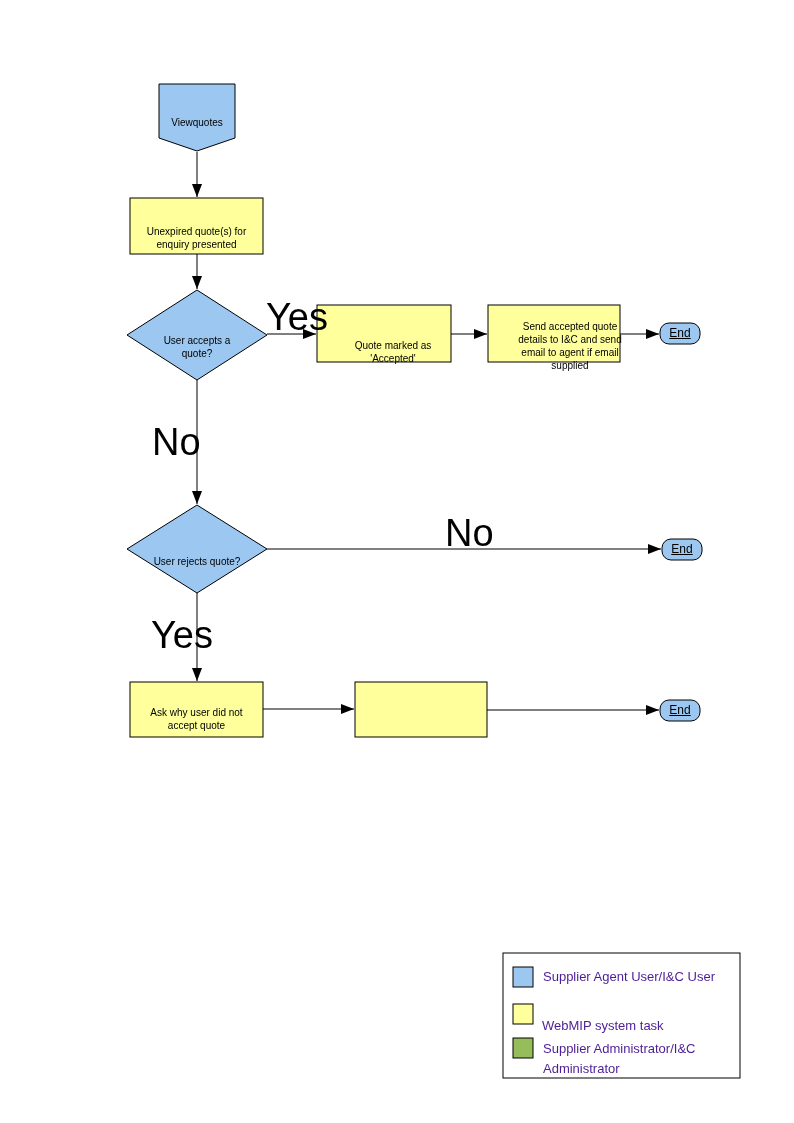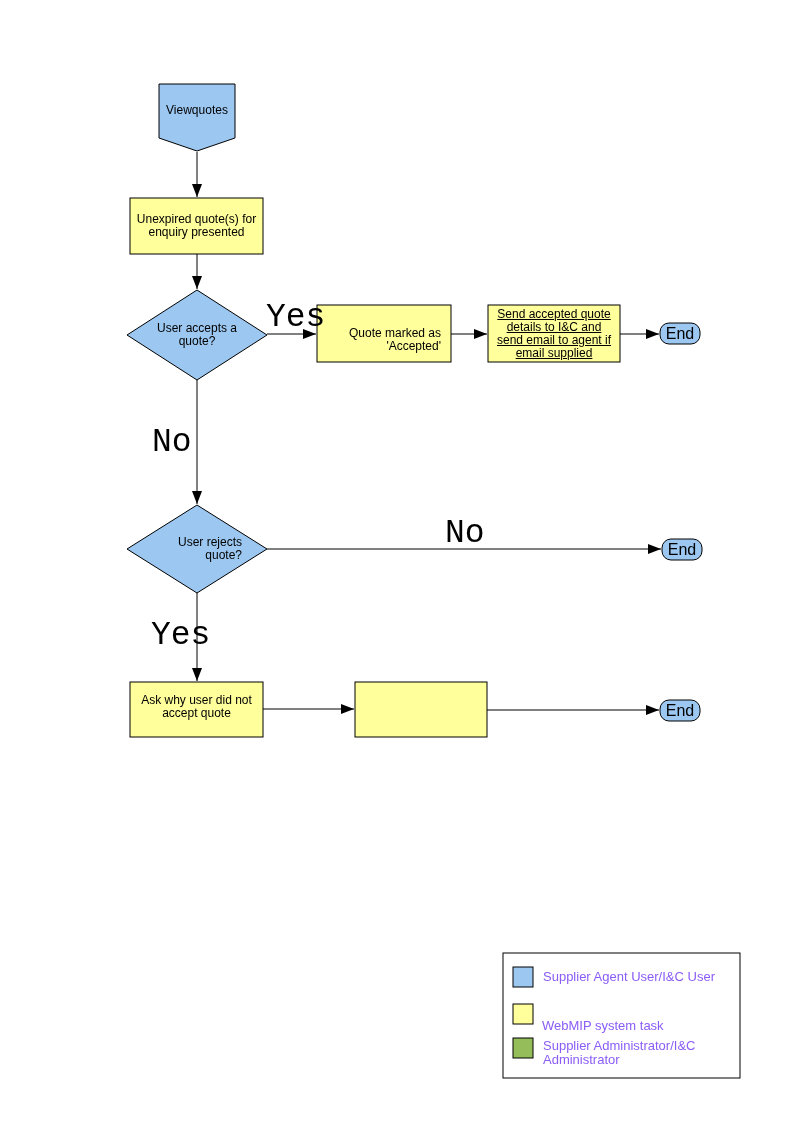--- a/index.html
+++ b/index.html
@@ -12,46 +12,47 @@
     color: #000000;
     overflow: hidden;
   }
   #flow-svg { position: absolute; left: 0; top: 0; }
   .node-label {
     position: absolute;
     display: flex;
     align-items: center;
     justify-content: center;
     text-align: center;
-    font-size: 12px;
+    font-size: 10px;
     line-height: 13px;
     color: #000000;
+    margin-top: 12px;
   }
   .end-label {
     position: absolute;
     display: flex;
     align-items: center;
     justify-content: center;
     text-align: center;
-    font-size: 16px;
+    font-size: 12px;
     line-height: 11px;
+    text-decoration: underline;
   }
   .edge-label {
     position: absolute;
-    font-size: 33px;
+    font-size: 38px;
     line-height: 29px;
     color: #000000;
     white-space: nowrap;
-    font-family: Liberation Mono, monospace;
   }
   .legend-label {
     position: absolute;
     font-size: 13px;
     line-height: 16px;
-    color: #8b5cf6;
+    color: #4c1d95;
   }
 </style>
 </head>
 <body>
 
 <div id="canvas">
 
   <svg id="flow-svg" width="794" height="1123" viewBox="0 0 794 1123">
     <defs>
       <marker id="arrow" markerUnits="userSpaceOnUse" markerWidth="14" markerHeight="11" refX="13" refY="5" orient="auto">
@@ -99,37 +100,37 @@
     <rect x="513" y="1004" width="20" height="20" stroke="#000000" stroke-width="1" fill="#FFFF9C"></rect>
     <rect x="513" y="1038" width="20" height="20" stroke="#000000" stroke-width="1" fill="#95BE5A"></rect>
   </svg>
 
   <div class="node-label" style="left:159px; top:86px; width:76px; height:48px;">Viewquotes</div>
 
   <div class="node-label" style="left:152px; top:290px; width:90px; height:90px;">User accepts a quote?</div>
 
   <div class="node-label" style="left:135px; top:198px; width:123px; height:56px;">Unexpired quote(s) for enquiry presented</div>
 
-  <div class="node-label" style="left:327px; top:305px; width:114px; height:70px;text-align:right;">Quote  marked as 'Accepted'</div>
+  <div class="node-label" style="left:336px; top:305px; width:114px; height:70px;">Quote  marked as 'Accepted'</div>
 
-  <div class="node-label" style="left:492px; top:305px; width:124px; height:57px;text-decoration:underline;">Send accepted quote details to I&amp;C and send email to agent if email supplied</div>
+  <div class="node-label" style="left:508px; top:305px; width:124px; height:57px;">Send accepted quote details to I&amp;C and send email to agent if email supplied</div>
 
   <div class="end-label" style="left:660px; top:323px; width:40px; height:21px;">End</div>
 
   <div class="node-label" style="left:152px; top:505px; width:90px; height:88px;text-align:right;">User rejects quote?</div>
 
   <div class="end-label" style="left:662px; top:539px; width:40px; height:21px;">End</div>
 
   <div class="node-label" style="left:135px; top:682px; width:123px; height:49px;">Ask why user did not accept quote</div>
 
 
   <div class="end-label" style="left:660px; top:700px; width:40px; height:21px;">End</div>
 
   <div class="edge-label" style="left:266px; top:303px;">Yes</div>
   <div class="edge-label" style="left:152px; top:428px;">No</div>
   <div class="edge-label" style="left:445px; top:519px;">No</div>
   <div class="edge-label" style="left:151px; top:621px;">Yes</div>
 
   <div class="legend-label" style="left:543px; top:969px; width:192px;">Supplier Agent User/I&amp;C User</div>
   <div class="legend-label" style="left:542px; top:1006px; width:192px;margin-top:12px;">WebMIP system task</div>
-  <div class="legend-label" style="left:543px; top:1039px; width:192px; line-height:14px;">Supplier Administrator/I&amp;C Administrator</div>
+  <div class="legend-label" style="left:543px; top:1039px; width:192px; line-height:20px;">Supplier Administrator/I&amp;C Administrator</div>
 
 </div>
 
 </body></html>

